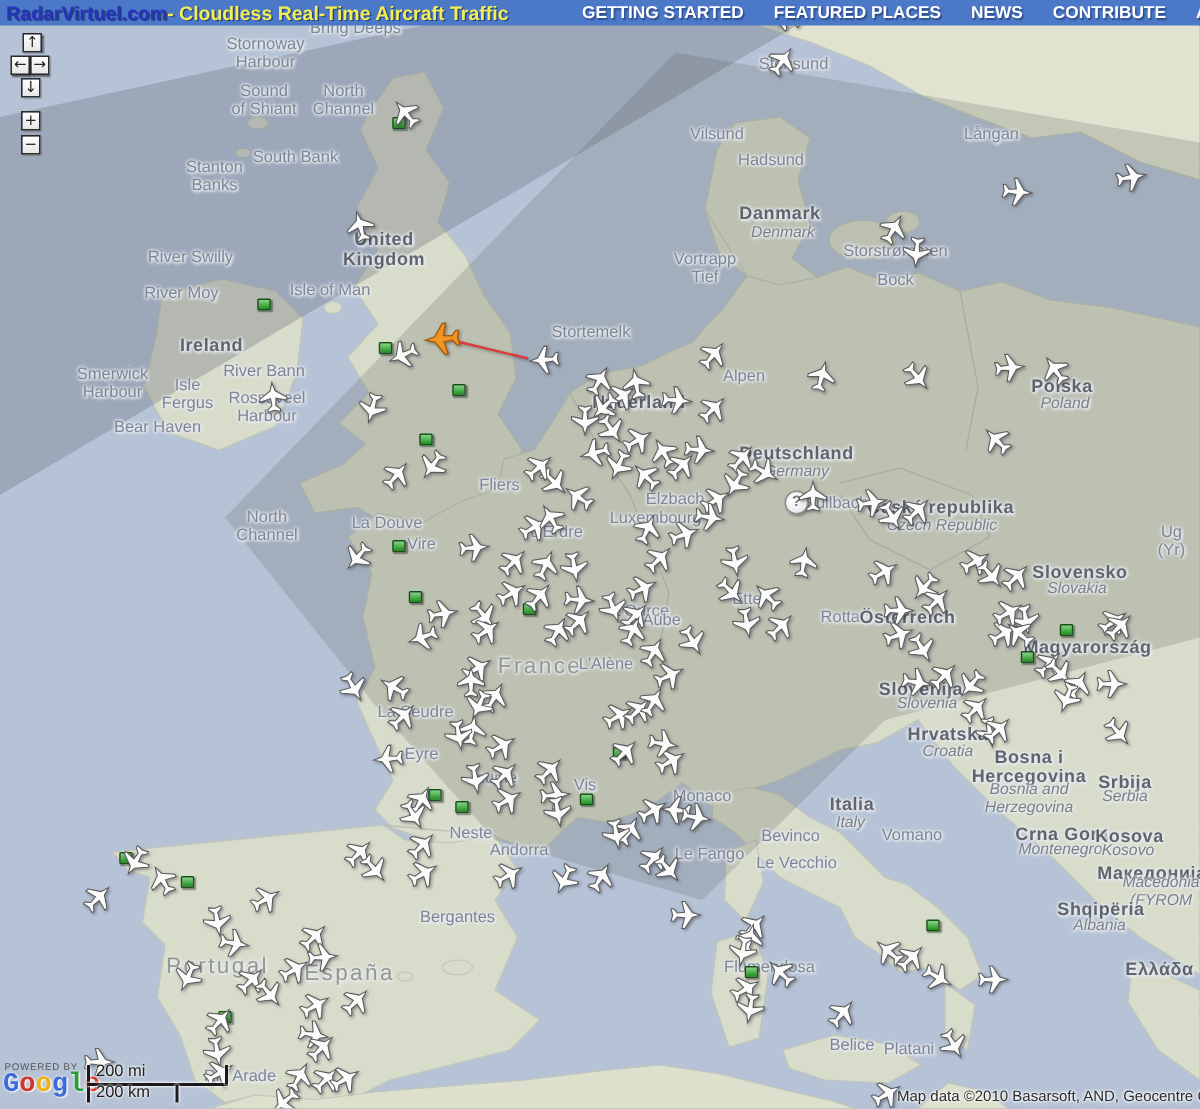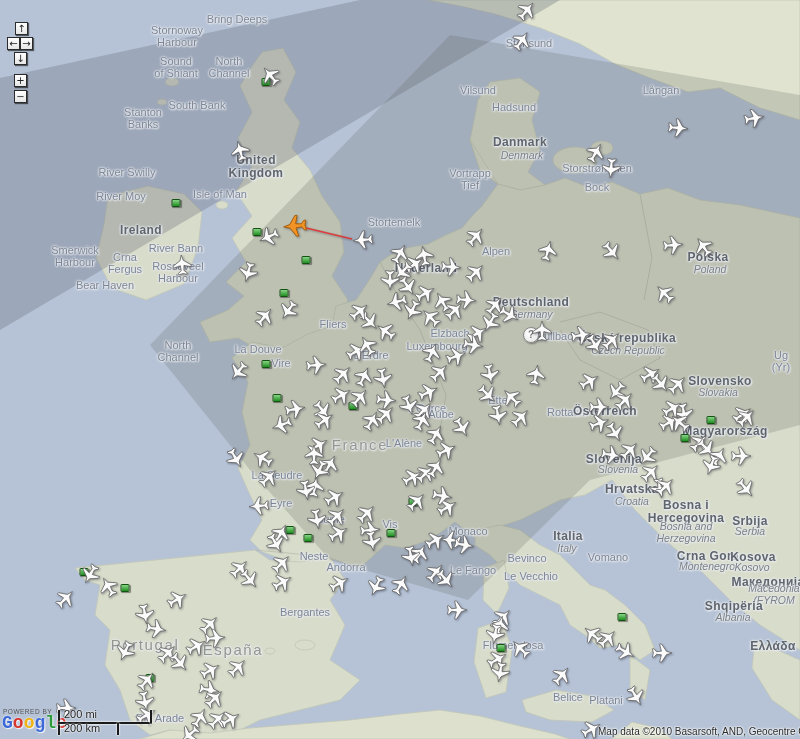--- a/index.html
+++ b/index.html
@@ -134,21 +134,21 @@
       <div class="maplabel lbl-w" style="left: 121px; top: 196px;">River Moy</div>
       <div class="maplabel lbl-w" style="left: 220px; top: 194px;">Isle of Man</div>
       <div class="maplabel lbl-w" style="left: 394px; top: 222px;">Stortemelk</div>
       <div class="maplabel lbl-c" style="left: 141px; top: 231px;">Ireland</div>
       <div class="maplabel lbl-w" style="left: 176px; top: 248px;">River Bann</div>
       <div class="maplabel lbl-w" style="left: 75px; top: 256px;">Smerwick
 Harbour</div>
       <div class="maplabel lbl-w" style="left: 496px; top: 251px;">Alpen</div>
       <div class="maplabel lbl-c" style="left: 708px; top: 258px;">Polska</div>
       <div class="maplabel lbl-s" style="left: 710px; top: 270px;">Poland</div>
-      <div class="maplabel lbl-w" style="left: 125px; top: 263px;">Crna
+      <div class="maplabel lbl-w" style="left: 125px; top: 263px;">Isle
 Fergus</div>
       <div class="maplabel lbl-w" style="left: 178px; top: 272px;">Rossaveel
 Harbour</div>
       <div class="maplabel lbl-c" style="left: 426px; top: 269px;">Nederland</div>
       <div class="maplabel lbl-w" style="left: 105px; top: 285px;">Bear Haven</div>
       <div class="maplabel lbl-c" style="left: 531px; top: 303px;">Deutschland</div>
       <div class="maplabel lbl-s" style="left: 531px; top: 315px;">Germany</div>
       <div class="maplabel lbl-w" style="left: 333px; top: 324px;">Fliers</div>
       <div class="maplabel lbl-w" style="left: 450px; top: 333px;">Elzbach</div>
       <div class="maplabel lbl-w" style="left: 558px; top: 336px;">Füllbach</div>
@@ -422,20 +422,31 @@
         <use href="#plane-shape" class="plane" transform="translate(592,634) rotate(-50)"></use>
         <use href="#plane-shape" class="plane" transform="translate(608,638) rotate(45)"></use>
         <use href="#plane-shape" class="plane" transform="translate(626,652) rotate(120)"></use>
         <use href="#plane-shape" class="plane" transform="translate(636,697) rotate(150)"></use>
         <use href="#plane-shape" class="plane" transform="translate(663,653) rotate(90)"></use>
         <use href="#plane-shape" class="plane" transform="translate(592,729) rotate(60)"></use>
         <use href="#plane-shape" class="plane-selected" transform="translate(294,226) rotate(-95) scale(1.15)"></use>
       </g>
   </svg>
 
+  <div id="header">
+    <span id="brand">RadarVirtuel.com</span>
+      <span id="tagline"> - Cloudless Real-Time Aircraft Traffic</span>
+    <div id="menu">
+        <span class="menu-item">GETTING STARTED</span>
+        <span class="menu-item">FEATURED PLACES</span>
+        <span class="menu-item">NEWS</span>
+        <span class="menu-item">CONTRIBUTE</span>
+        <span class="menu-item">A</span>
+      </div>
+  </div>
 
   <button class="mbtn" id="btn-up">↑</button>
   <button class="mbtn" id="btn-left">←</button>
   <button class="mbtn" id="btn-right">→</button>
   <button class="mbtn" id="btn-down">↓</button>
   <button class="mbtn" id="btn-zoomin">+</button>
   <button class="mbtn" id="btn-zoomout">−</button>
 
   <div id="poweredby">POWERED BY</div>
   <div id="glogo"><span style="color: rgb(60, 107, 217);">G</span><span style="color: rgb(214, 52, 44);">o</span><span style="color: rgb(238, 178, 17);">o</span><span style="color: rgb(60, 107, 217);">g</span><span style="color: rgb(45, 155, 60);">l</span><span style="color: rgb(214, 52, 44);">e</span></div>

